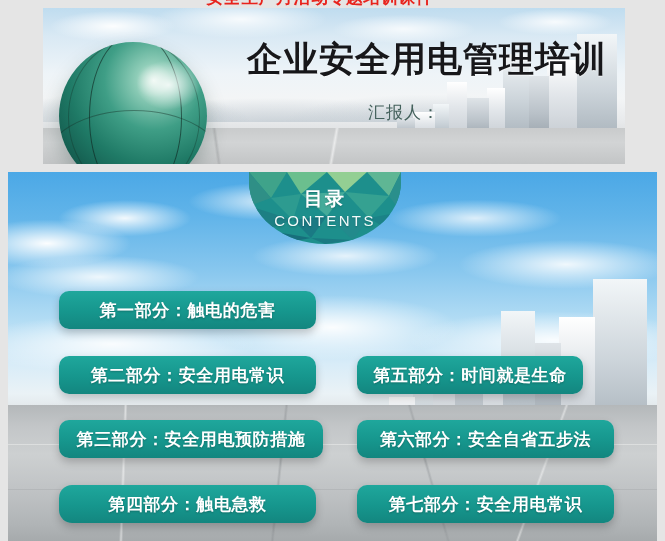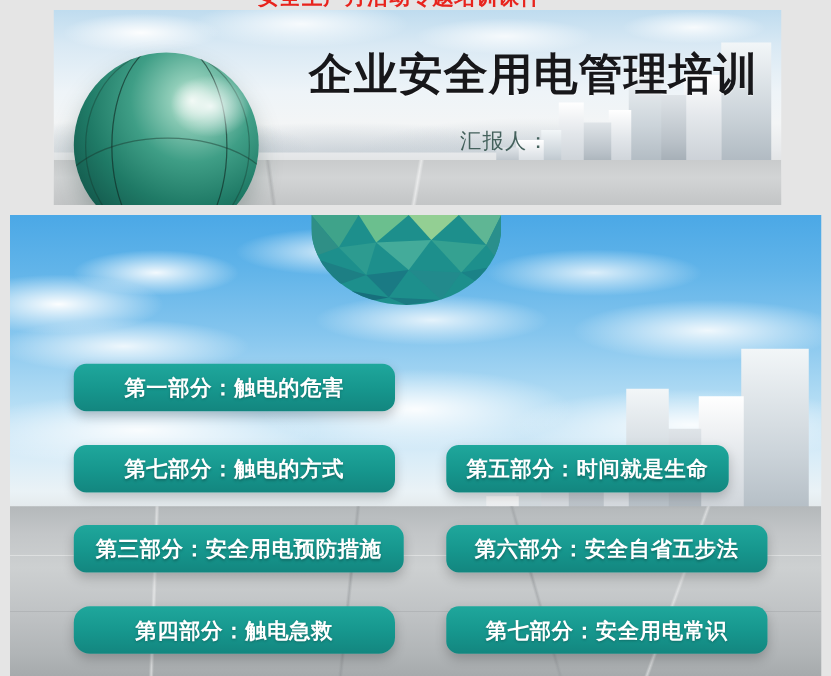--- a/index.html
+++ b/index.html
@@ -357,28 +357,30 @@
           <polygon points="0,34 44,48 16,58" fill="#1d7f84"></polygon>
           <polygon points="44,48 78,44 62,66" fill="#1a7a84"></polygon>
           <polygon points="78,44 120,46 104,68" fill="#228a8c"></polygon>
           <polygon points="120,46 152,40 152,66" fill="#1b8287"></polygon>
           <polygon points="16,58 62,66 30,72" fill="#176f7c"></polygon>
           <polygon points="62,66 104,68 76,72" fill="#1a7a82"></polygon>
           <polygon points="104,68 152,66 130,72" fill="#156b78"></polygon>
           <polygon points="0,34 16,58 0,60" fill="#23888a"></polygon>
         </g>
       </svg>
+      <div class="medallion-label">目录</div>
+      <div class="medallion-sub">CONTENTS</div>
     </div>
 
     <div id="pill-layer">
         <div class="pill" style="left: 51px; top: 119px; width: 257px;">
           <span class="pill-label">第一部分：触电的危害</span>
         </div>
         <div class="pill" style="left: 51px; top: 184px; width: 257px;">
-          <span class="pill-label">第七部分：触电的方式</span>
+          <span class="pill-label">第二部分：安全用电常识</span>
         </div>
         <div class="pill" style="left: 51px; top: 248px; width: 264px;">
           <span class="pill-label">第三部分：安全用电预防措施</span>
         </div>
         <div class="pill" style="left: 51px; top: 313px; width: 257px; border-radius: 13px;">
           <span class="pill-label">第四部分：触电急救</span>
         </div>
         <div class="pill" style="left: 349px; top: 184px; width: 226px;">
           <span class="pill-label">第五部分：时间就是生命</span>
         </div>

